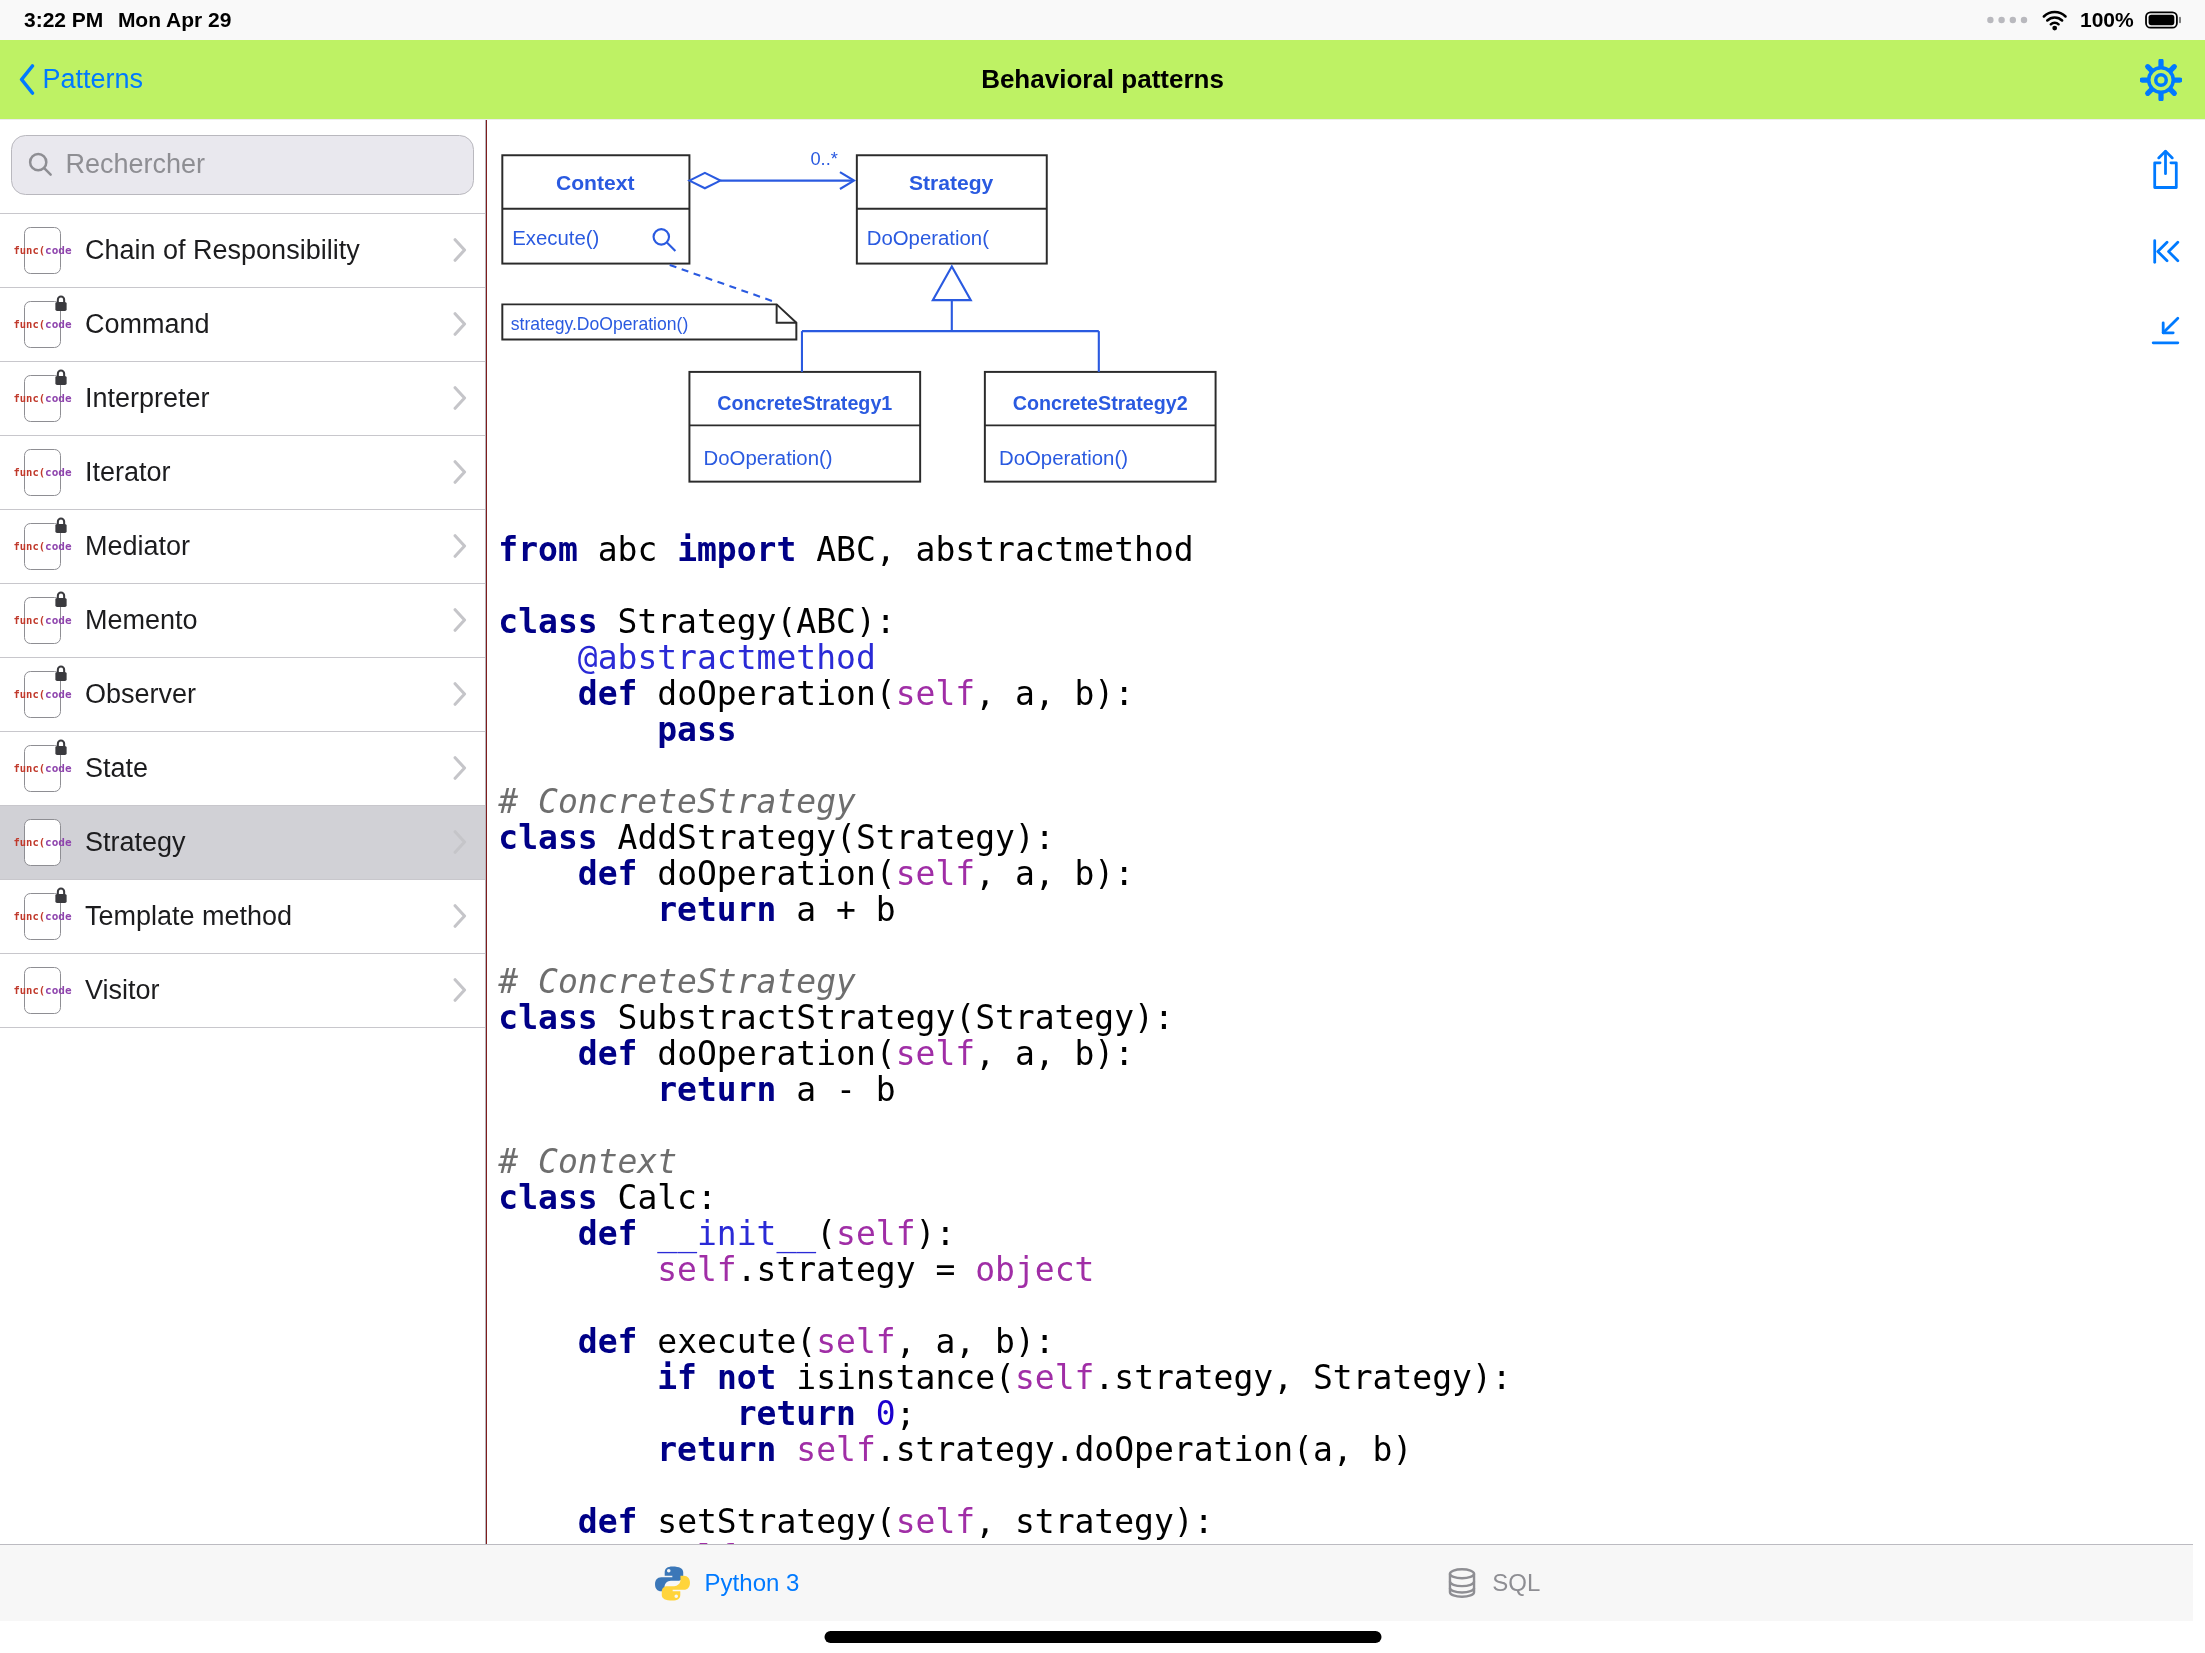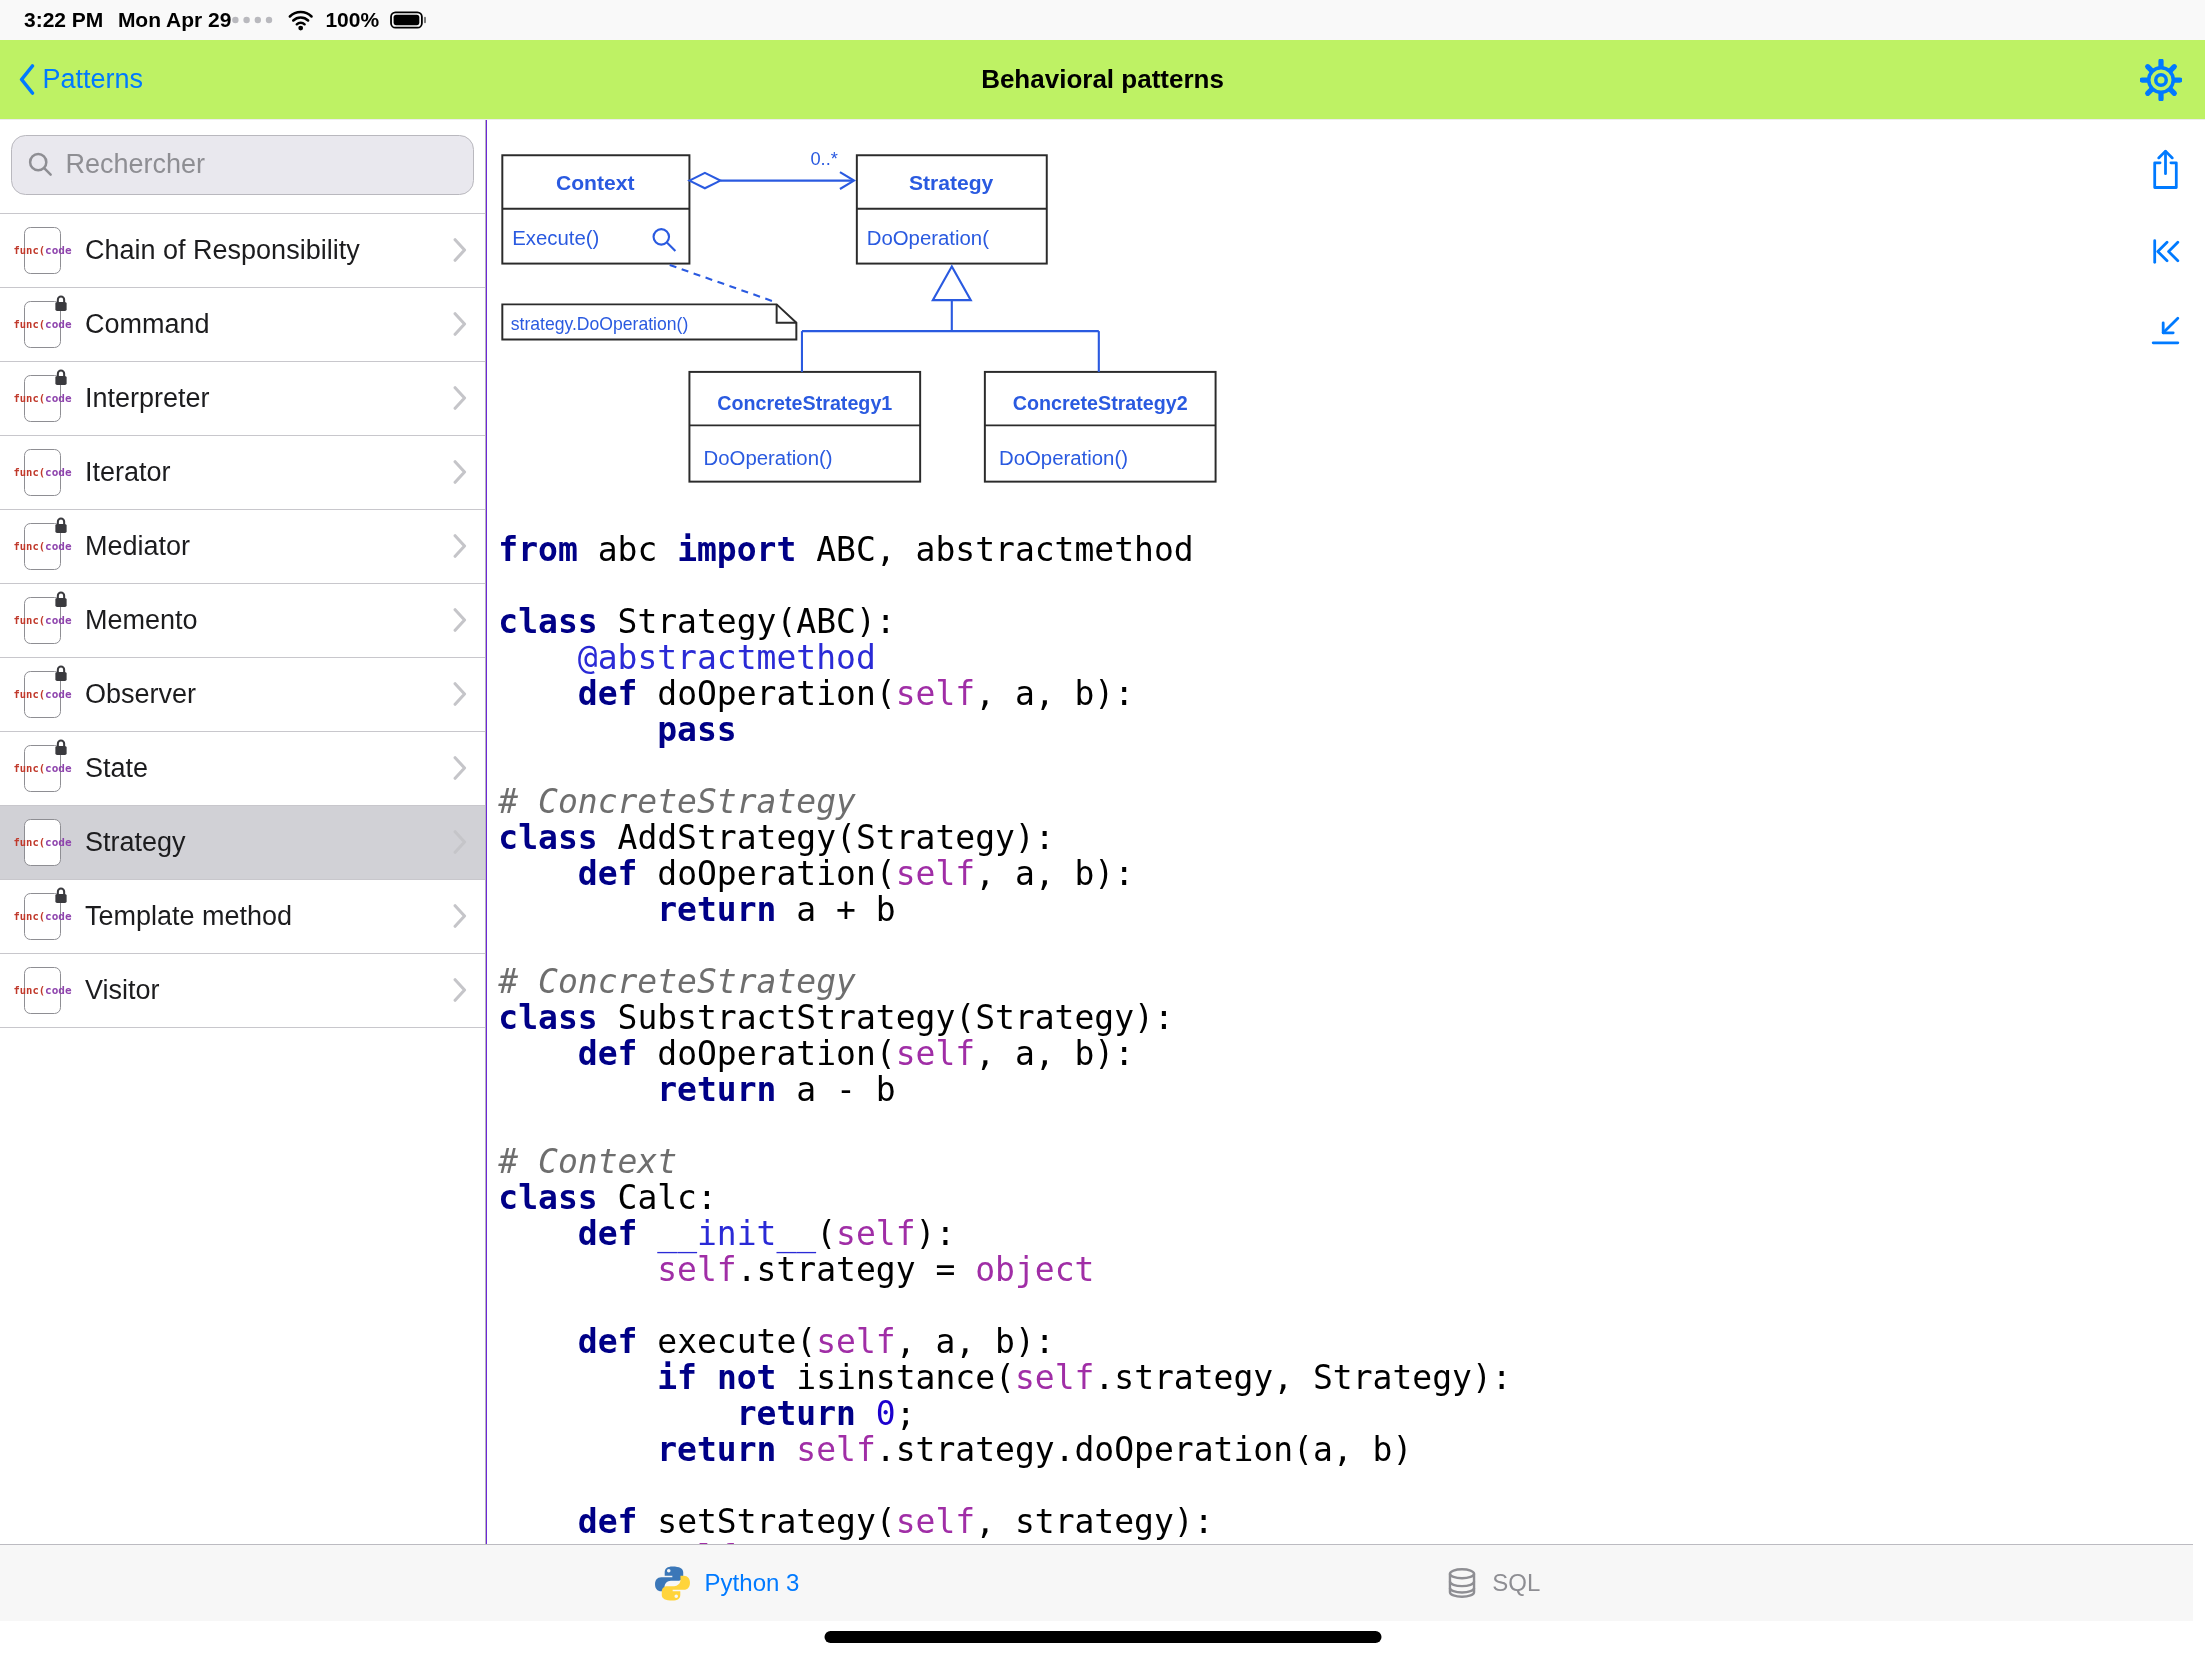--- a/index.html
+++ b/index.html
@@ -5,41 +5,41 @@
   html,body { margin:0; padding:0; }
   body {
     width:2205px; height:1653px; overflow:hidden; background:#fff;
     font-family:"Liberation Sans", sans-serif; color:#000;
   }
   .screen { position:relative; width:2205px; height:1653px; background:#fff; }
 
   
   .status-bar {
     position:absolute; top:0; left:0; right:0; height:40px;
-    background:#f9f9f9; display:flex; justify-content:flex-start;
+    background:#f9f9f9; display:flex; justify-content:space-between;
     align-items:center; padding:0 24px; box-sizing:border-box; font-size:21px;
   }
   .sb-left { display:flex; align-items:center; gap:14.5px; font-weight:600; }
   .sb-right { display:flex; align-items:center; gap:11.3px; font-weight:600; }
 
   
   .nav-bar {
     position:absolute; top:40px; left:0; right:0; height:80px;
     background:#bef264; border-bottom:0.8px solid #ececec;
     display:flex; align-items:center; box-sizing:border-box;
   }
   .back-btn {
     position:absolute; left:18px; display:flex; align-items:center; gap:6.5px;
     color:#007aff; font-size:27px; cursor:pointer;
   }
   .nav-title { width:100%; text-align:center; font-size:26px; font-weight:700; }
   .settings-btn { position:absolute; right:22.6px; cursor:pointer; }
 
   
-  .app-body { position:absolute; top:120px; left:0; right:0; bottom:109px; background:#6d28d9; }
+  .app-body { position:absolute; top:120px; left:0; right:0; bottom:109px; background:#7f1d1d; }
 
   
   .sidebar { position:absolute; left:0; top:0; bottom:0; width:485px; border-right:1.6px solid #b5b4ba; background:#fff; box-sizing:content-box; }
   .search-box {
     margin:14.5px 11.3px 0 11.3px; height:60px; border:1.6px solid #b9b8be; background:#e9e8ee;
     border-radius:14.5px; display:flex; align-items:center; padding:0 14.5px; gap:11.3px; box-sizing:border-box;
   }
   .search-placeholder { font-size:27px; color:#8e8e93; }
   .pattern-list { list-style:none; margin:18px 0 0 0; padding:0; border-top:1.6px solid #c8c7cc; }
   .row { position:relative; height:73px; display:flex; align-items:center; padding-left:24px; border-bottom:1.6px solid #c8c7cc; cursor:pointer; }

